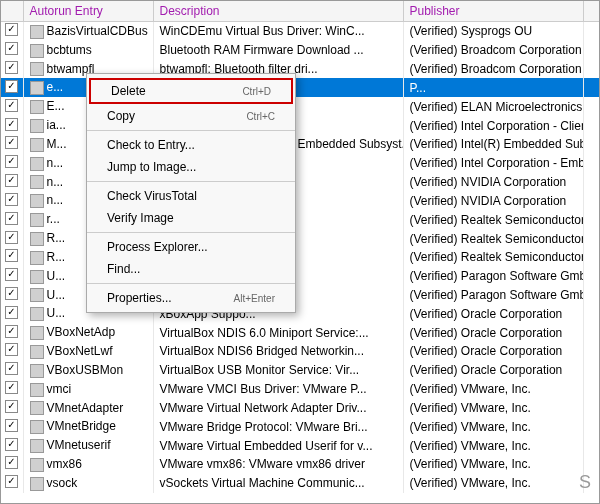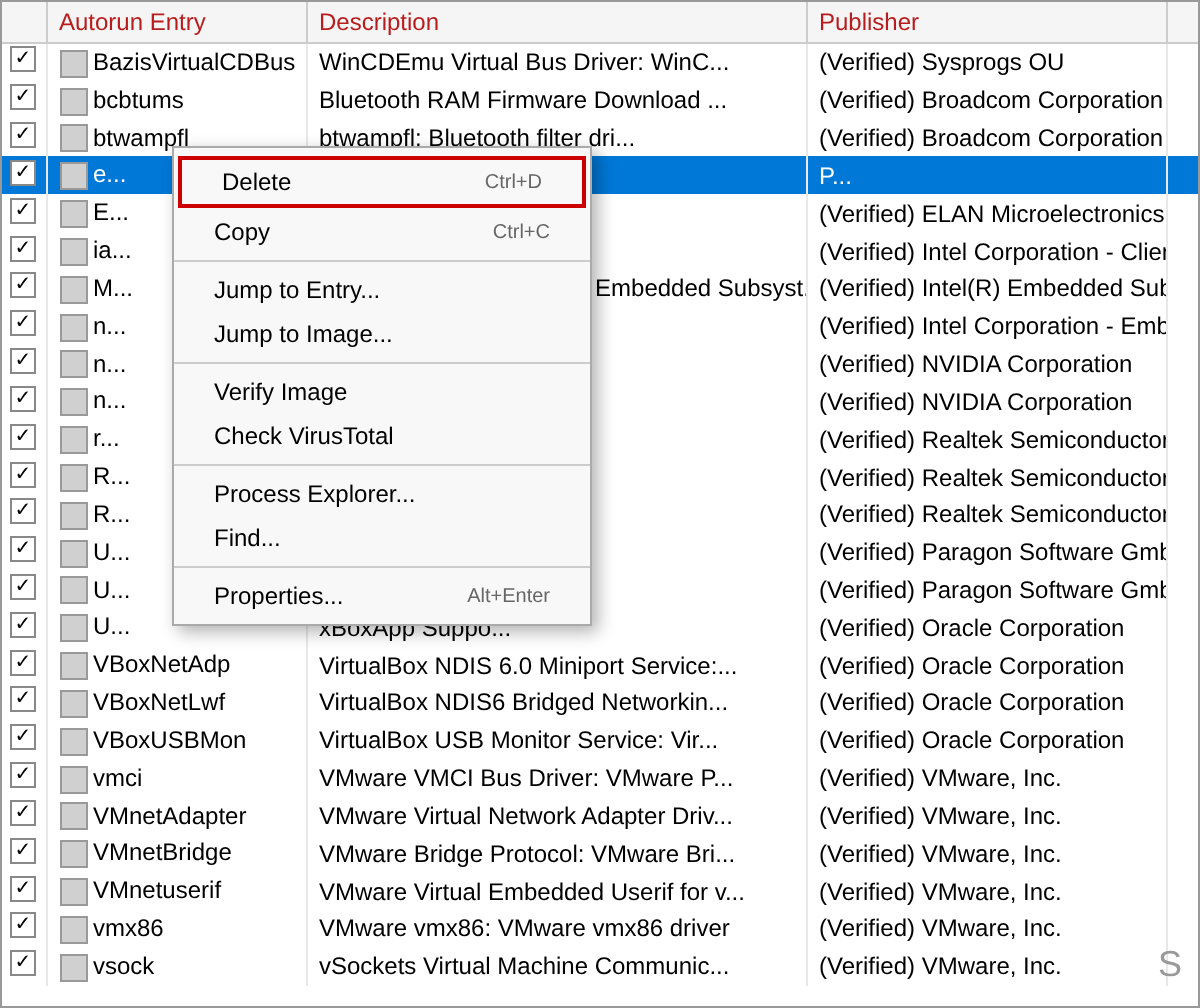--- a/index.html
+++ b/index.html
@@ -38,21 +38,21 @@
       background: #f5f5f5;
       border-bottom: 1px solid #ccc;
     }
 
     thead th {
       padding: 3px 6px;
       text-align: left;
       font-weight: normal;
       border-right: 1px solid #ccc;
       font-size: 12px;
-      color: #b91c1c;
+      color: #a21caf;
       overflow: hidden;
       white-space: nowrap;
     }
 
     tbody tr {
       height: 18px;
     }
 
     tbody tr:nth-child(odd) {
       background: #ffffff;
@@ -366,31 +366,31 @@
   <div class="menu-item delete-box" style="display: flex; align-items: center; justify-content: space-between; padding: 4px 20px; font-size: 12px; cursor: pointer; border: 2px solid rgb(204, 0, 0); margin: 1px 2px;">
         <span>Delete</span>
         <span class="shortcut">Ctrl+D</span>
       </div>
       <div class="menu-item">
         <span>Copy</span>
         <span class="shortcut">Ctrl+C</span>
       </div>
       <div class="menu-separator"></div>
       <div class="menu-item">
-        <span>Jump to Entry...</span>
+        <span>Check to Entry...</span>
       </div>
       <div class="menu-item">
         <span>Jump to Image...</span>
       </div>
       <div class="menu-separator"></div>
       <div class="menu-item">
+        <span>Check VirusTotal</span>
+      </div>
+      <div class="menu-item">
         <span>Verify Image</span>
-      </div>
-      <div class="menu-item">
-        <span>Check VirusTotal</span>
       </div>
       <div class="menu-separator"></div>
       <div class="menu-item">
         <span>Process Explorer...</span>
       </div>
       <div class="menu-item">
         <span>Find...</span>
       </div>
       <div class="menu-separator"></div>
       <div class="menu-item">

